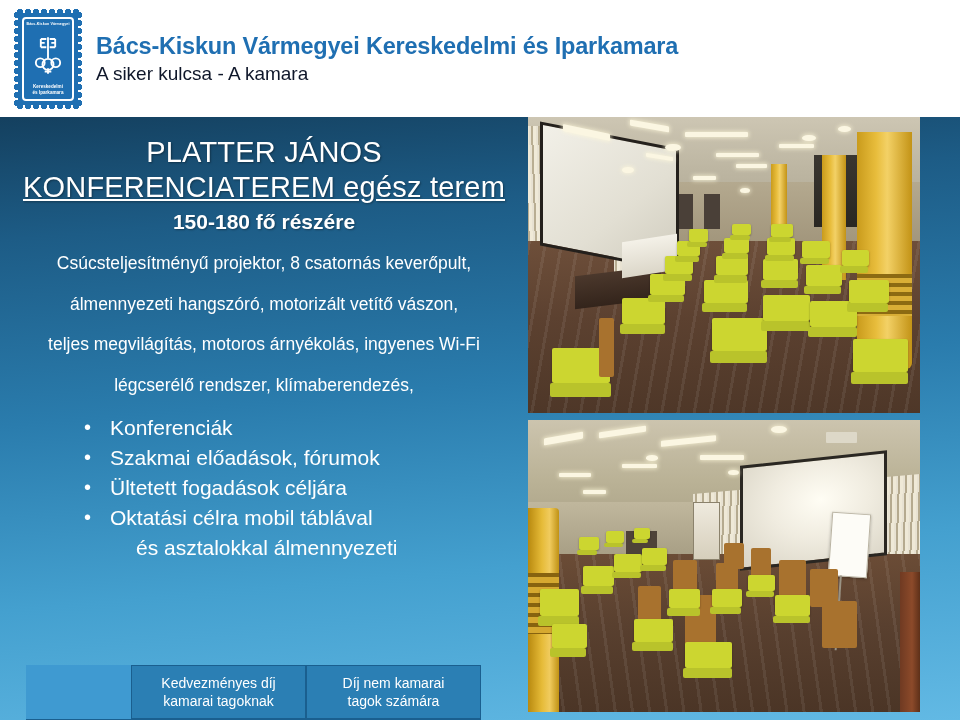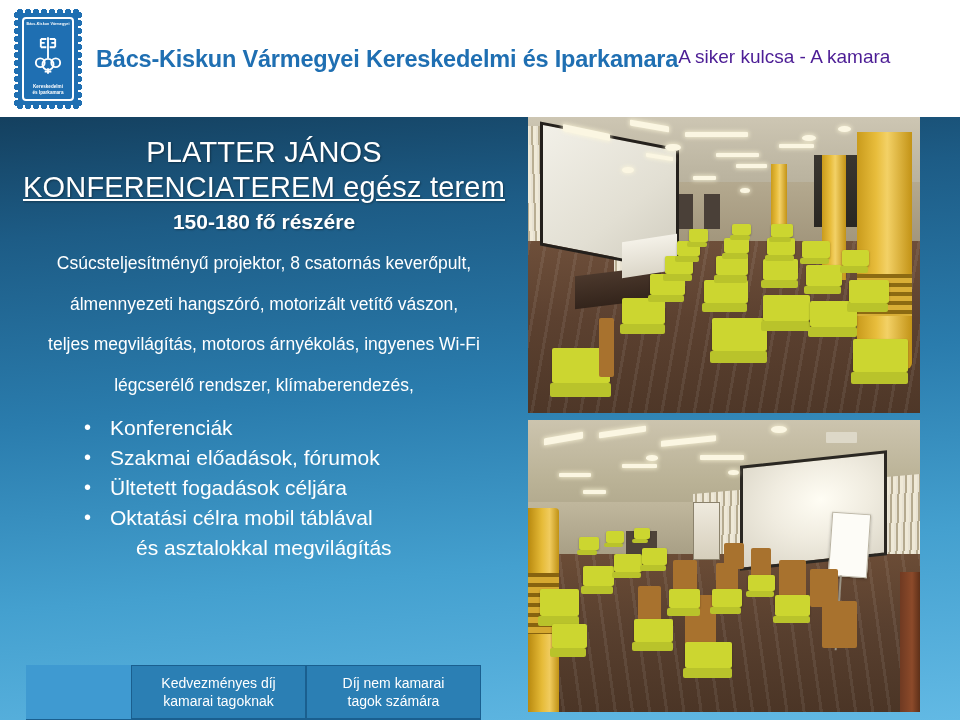--- a/index.html
+++ b/index.html
@@ -57,27 +57,27 @@
   .logo-top-text{
     font-size:3.6px;color:#ffffff;letter-spacing:.1px;white-space:nowrap;
     line-height:5px;font-weight:bold;
   }
   .logo-bot-text{
     font-size:4.6px;color:#ffffff;line-height:6px;text-align:center;
     font-weight:bold;
   }
   .logo-key{width:34px;height:42px;}
 
-  .header-text{display:flex;flex-direction:row;justify-content:center;}
+  .header-text{display:flex;flex-direction:column;justify-content:center;}
   .org-name{
     font-size:23.5px;color:#1f6fb2;font-weight:bold;line-height:30px;
     letter-spacing:-0.2px;white-space:nowrap;
   }
   .org-slogan{
-    font-size:19px;color:#4c1d95;line-height:26px;white-space:nowrap;
+    font-size:19px;color:#0f172a;line-height:26px;white-space:nowrap;
   }
 
   
   .panel{
     position:absolute;left:0;top:117px;width:960px;height:603px;
     background:linear-gradient(175deg,#14405f 0%,#1d5c86 18%,#2a7cad 45%,#44a0cf 72%,#62b9e4 100%);
     overflow:hidden;
   }
 
   
@@ -361,21 +361,21 @@
         <span>Konferenciák</span>
       </li>
       <li>
         <span>Szakmai előadások, fórumok</span>
       </li>
       <li>
         <span>Ültetett fogadások céljára</span>
       </li>
       <li>
         <span>Oktatási célra mobil táblával</span>
-        <span class="bullet-cont">és asztalokkal megvilágítás</span>
+        <span class="bullet-cont">és asztalokkal álmennyezeti</span>
       </li>
     </ul>
 
     <table class="price-table">
       <tbody>
           <tr>
         <td class="pt-corner"></td>
         <th class="pt-head">
           <span>Kedvezményes díj</span><br>
           <span>kamarai tagoknak</span>

